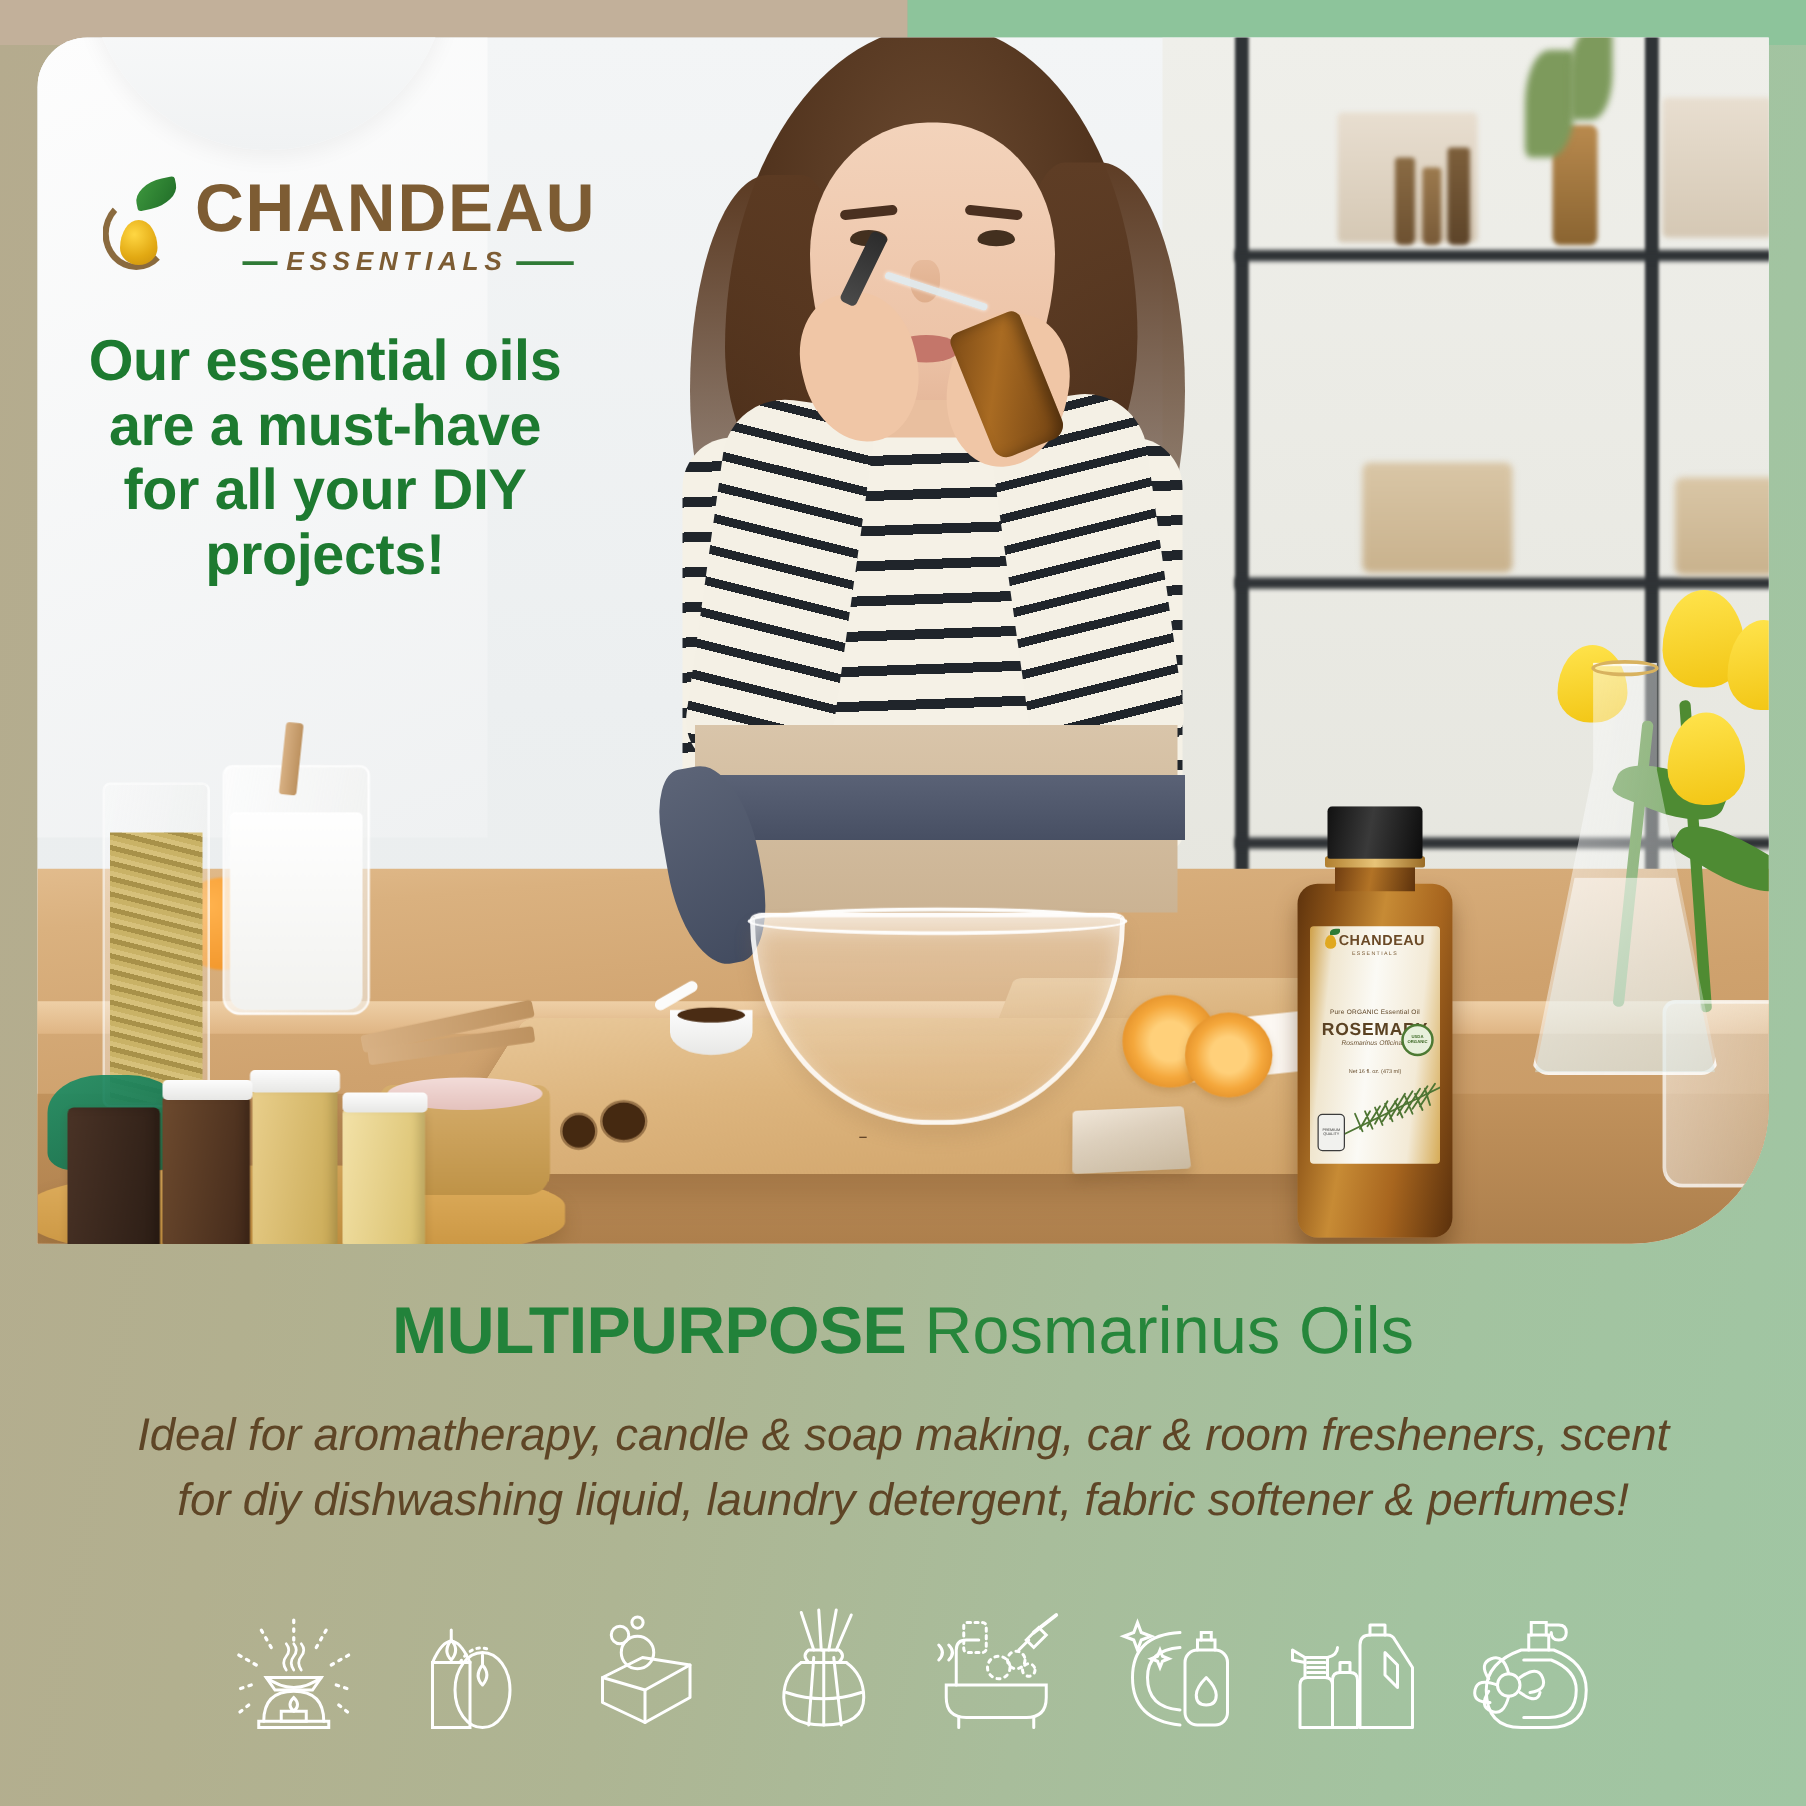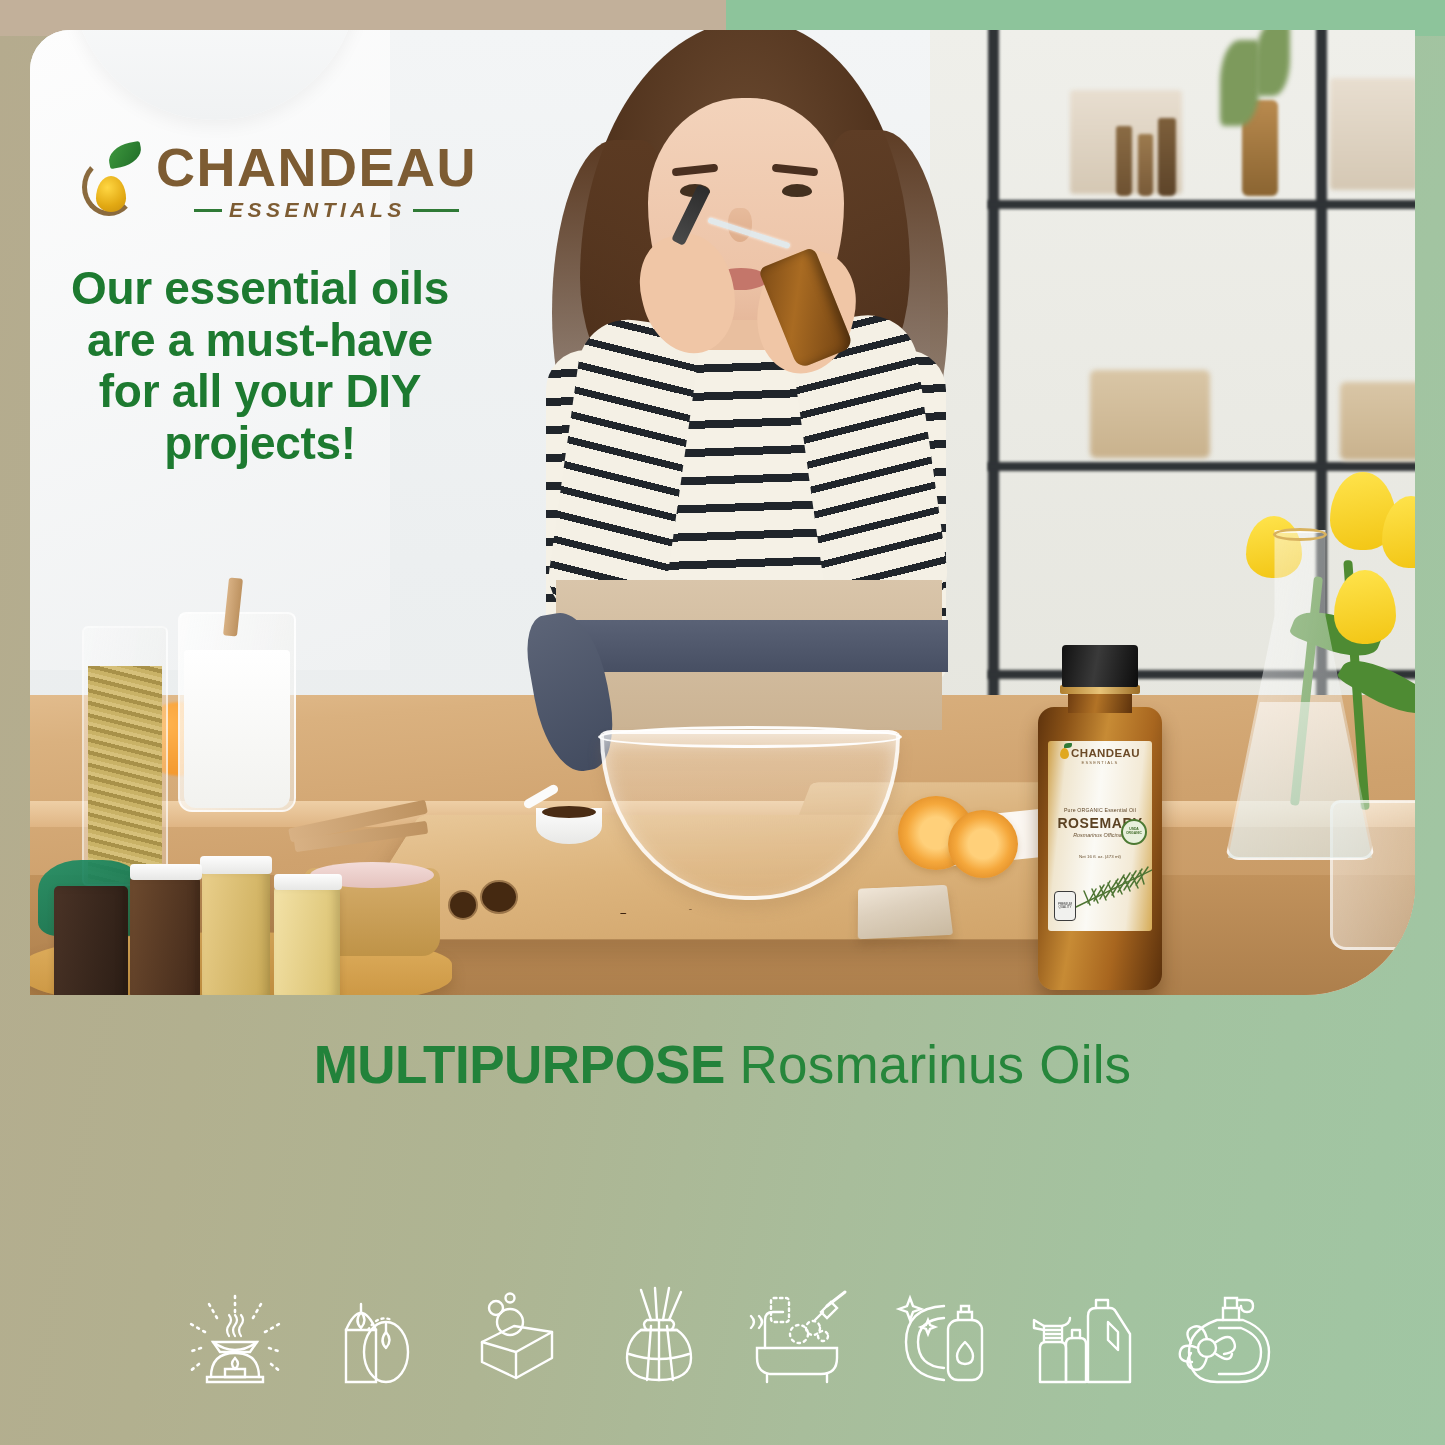--- a/index.html
+++ b/index.html
@@ -484,21 +484,21 @@
   </div>
 </div>
 
 <div id="headline">Our essential oils are a must-have for all your DIY projects!</div>
 
 <div id="tagline">
   <span class="strong">MULTIPURPOSE</span>
   <span class="light">Rosmarinus Oils</span>
 </div>
 
-<div id="description"><br></div>
+<div id="description"><span>Ideal for aromatherapy, candle &amp; soap making, car &amp; room fresheners, scent</span><br><span>for diy dishwashing liquid, laundry detergent, fabric softener &amp; perfumes!</span></div>
 
 <div id="iconrow">
 
   <div class="icon-cell">
     <svg width="104" height="104" viewBox="0 0 104 104" fill="none" stroke="#ffffff" stroke-width="2.4" stroke-linecap="round">
       <path d="M30 56 h44 l-7 10 H37 z"></path>
       <path d="M30 56 q22 16 44 0"></path>
       <path d="M24 96 h56 v-5 H24 z"></path>
       <path d="M28 91 q0 -24 24 -24 q24 0 24 24"></path>
       <path d="M42 91 h20 v-8 H42 z"></path>

